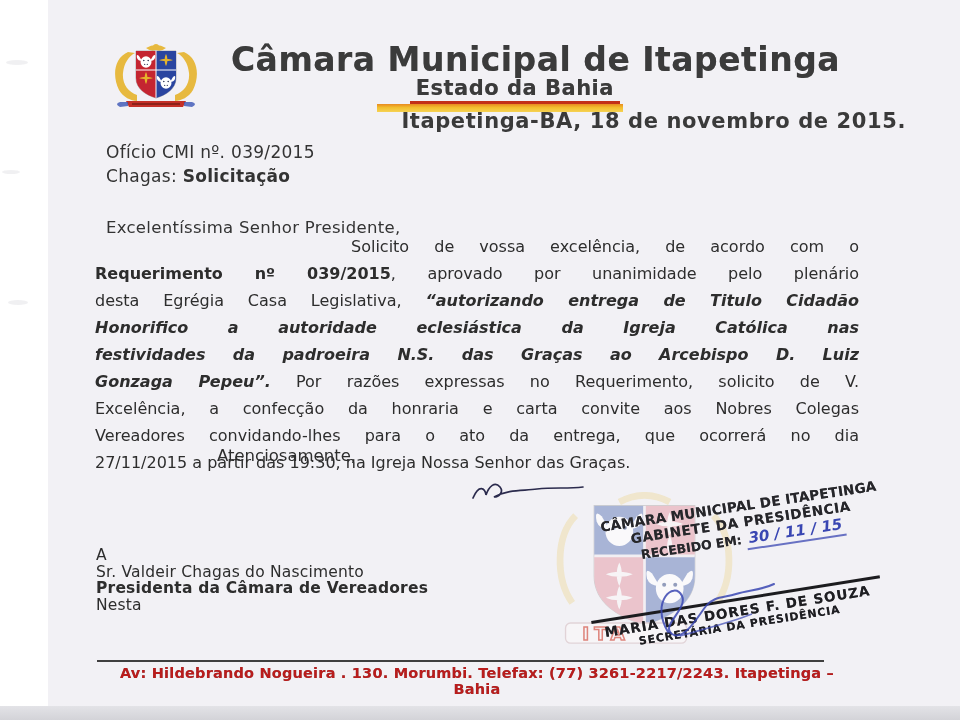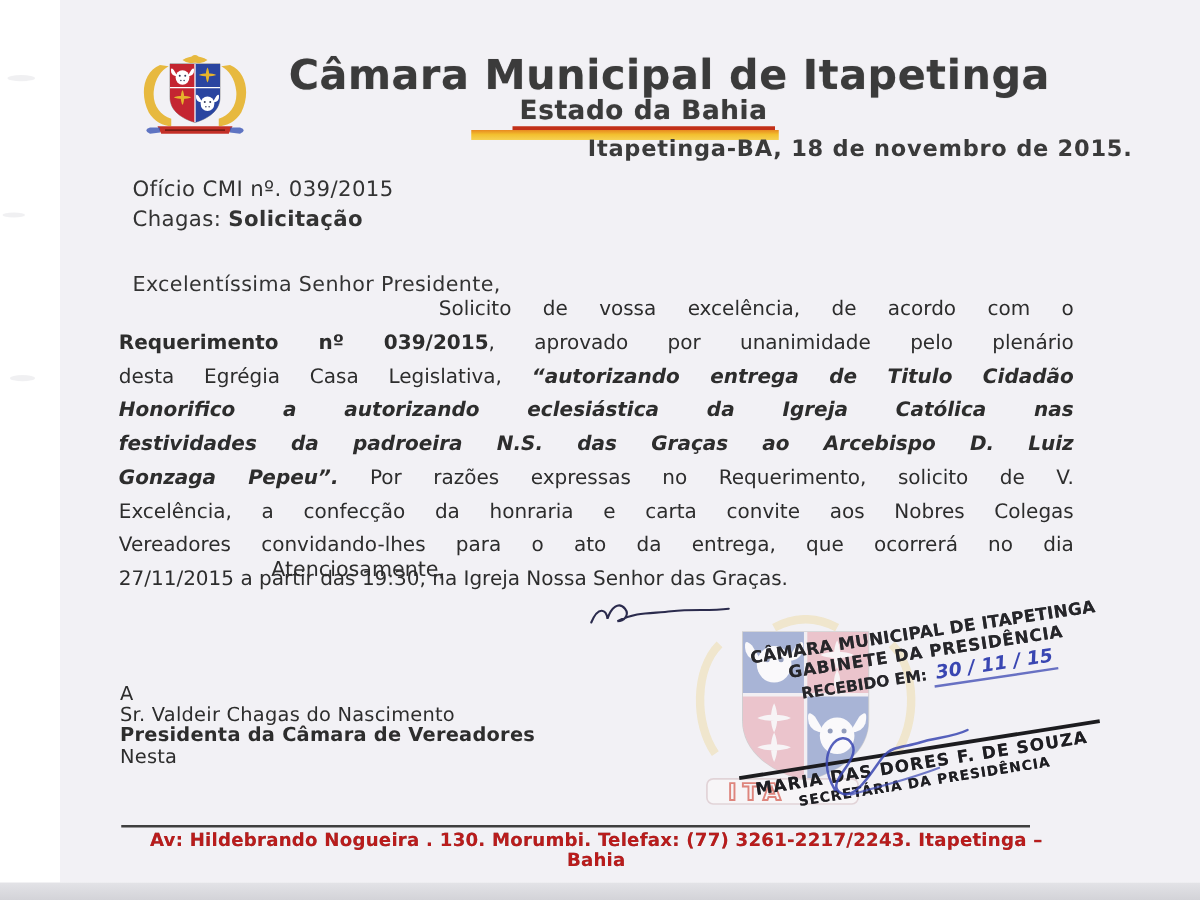--- a/index.html
+++ b/index.html
@@ -17,21 +17,21 @@
   .title{position:absolute;left:213px;top:40px;width:645px;text-align:center;
          font-size:33px;font-weight:bold;color:#3b3b3b;letter-spacing:.5px;
          text-shadow:0 0 .6px rgba(40,40,40,.5);}
   .subtitle-wrap{position:absolute;left:380px;top:76px;width:240px;text-align:right;}
   .subtitle{display:inline-block;font-size:21px;font-weight:bold;color:#3b3b3b;
             letter-spacing:.5px;border-bottom:3px solid #c23018;padding:0 6px 1px 6px;
             text-shadow:0 0 .6px rgba(40,40,40,.5);}
   .yellow-bar{position:absolute;left:377px;top:104px;width:246px;height:8px;
               background:linear-gradient(180deg,#e88a20 0%,#f2bf2e 45%,#f6d254 100%);}
 
-  .date-line{position:absolute;top:109px;right:54px;font-size:18px;font-weight:bold;
+  .date-line{position:absolute;top:109px;right:54px;font-size:21px;font-weight:bold;
              color:#3a3a3a;letter-spacing:.6px;}
 
   .ref-block{position:absolute;left:106px;top:140px;font-size:17px;color:#333;
              line-height:24px;letter-spacing:.3px;}
   .salutation{position:absolute;left:106px;top:218px;font-size:16.5px;color:#333;letter-spacing:.3px;}
 
   
   .body-par{position:absolute;left:95px;top:233px;width:764px;font-size:16px;
             color:#2d2d2d;line-height:27px;}
   .pline{text-align:justify;text-align-last:justify;white-space:normal;}
@@ -163,21 +163,21 @@
     <div>Ofício CMI nº. 039/2015</div>
     <div><span>Chagas: </span><span class="s-b">Solicitação</span></div>
   </div>
 
   <div class="salutation">Excelentíssima Senhor Presidente,</div>
 
   <div class="body-par">
       <div class="pline first"><span class="s-n">Solicito de vossa excelência, de acordo com o</span></div>
       <div class="pline"><span class="s-b">Requerimento nº 039/2015</span><span class="s-n">, aprovado por unanimidade pelo plenário</span></div>
       <div class="pline"><span class="s-n">desta Egrégia Casa Legislativa, </span><span class="s-bi">“autorizando entrega de Titulo Cidadão</span></div>
-      <div class="pline"><span class="s-bi">Honorifico a autorizando eclesiástica da Igreja Católica nas</span></div>
+      <div class="pline"><span class="s-bi">Honorifico a autoridade eclesiástica da Igreja Católica nas</span></div>
       <div class="pline"><span class="s-bi">festividades da padroeira N.S. das Graças ao Arcebispo D. Luiz</span></div>
       <div class="pline"><span class="s-bi">Gonzaga Pepeu”.</span><span class="s-n"> Por razões expressas no Requerimento, solicito de V.</span></div>
       <div class="pline"><span class="s-n">Excelência, a confecção da honraria e carta convite aos Nobres Colegas</span></div>
       <div class="pline"><span class="s-n">Vereadores convidando-lhes para o ato da entrega, que ocorrerá no dia</span></div>
       <div class="pline last"><span class="s-n">27/11/2015 a partir das 19:30, na Igreja Nossa Senhor das Graças.</span></div>
     </div>
 
   <div class="closing">Atenciosamente,</div>
 
   <svg class="sig-scribble" viewBox="0 0 120 26">

